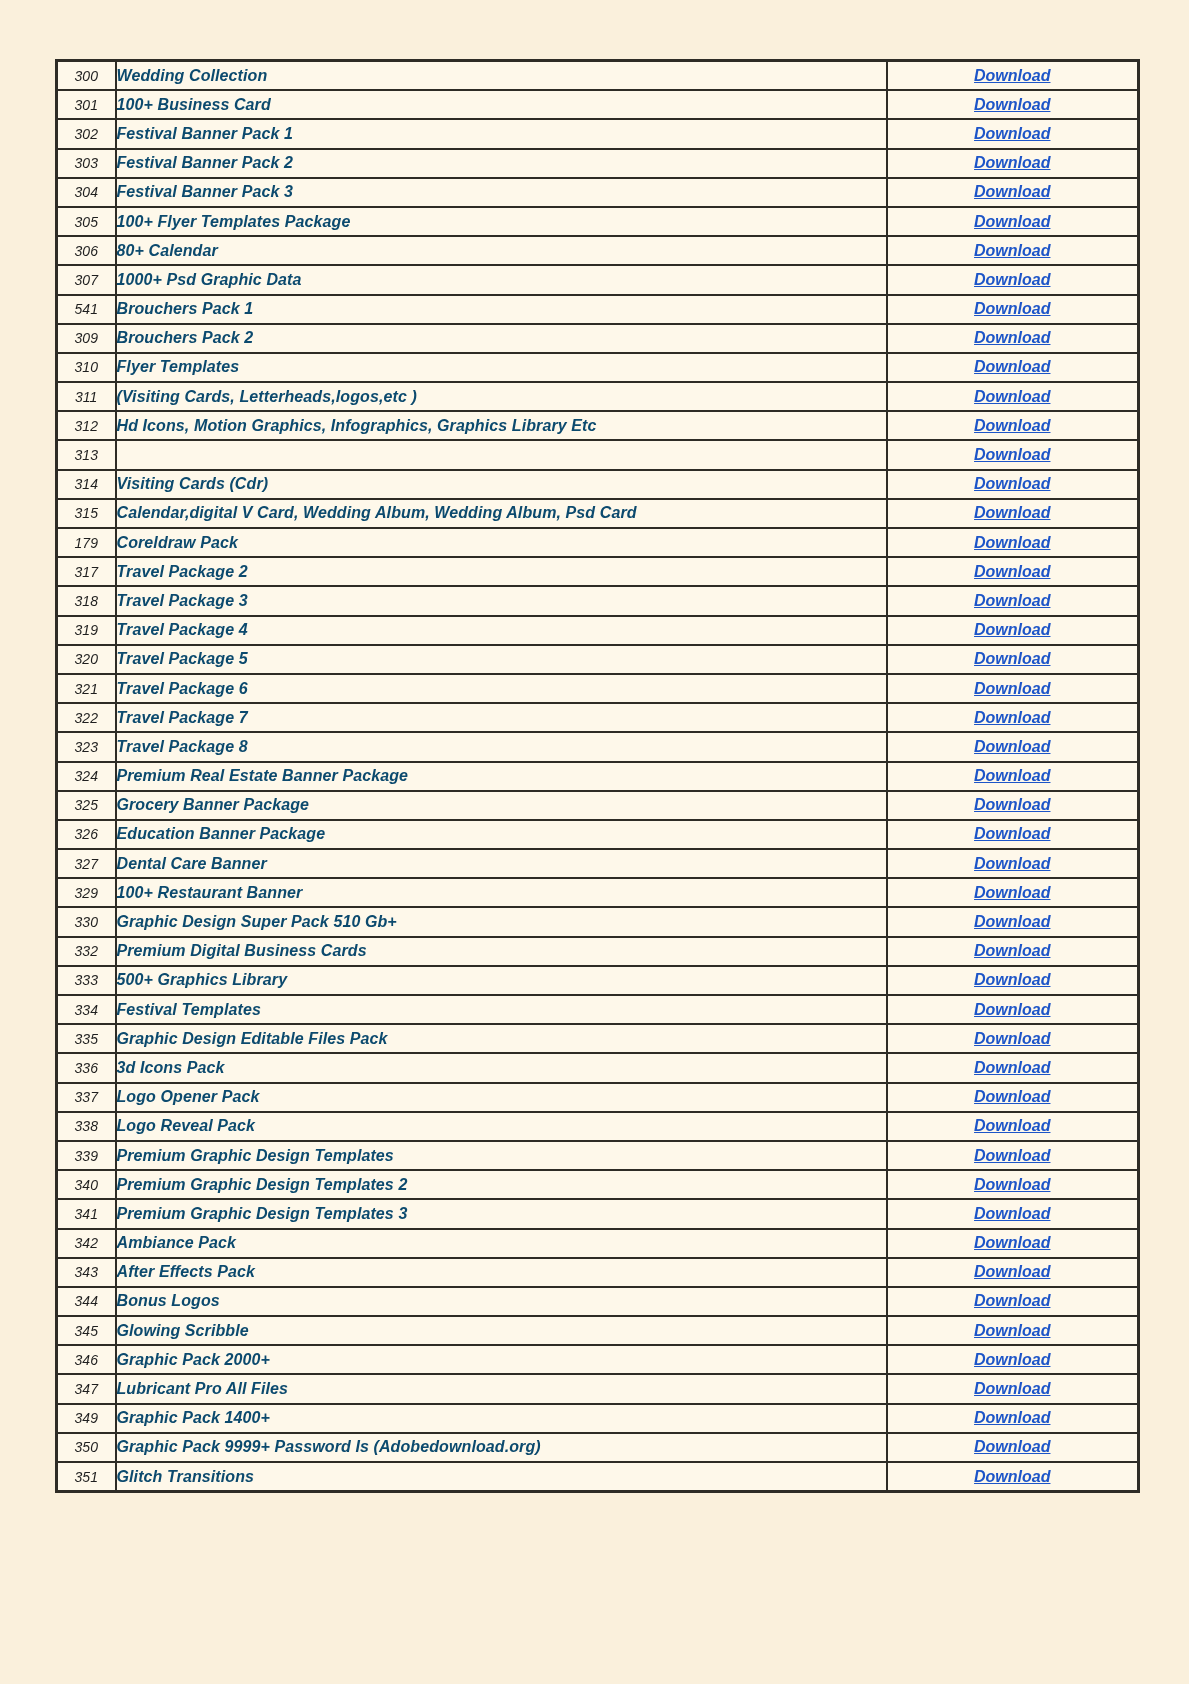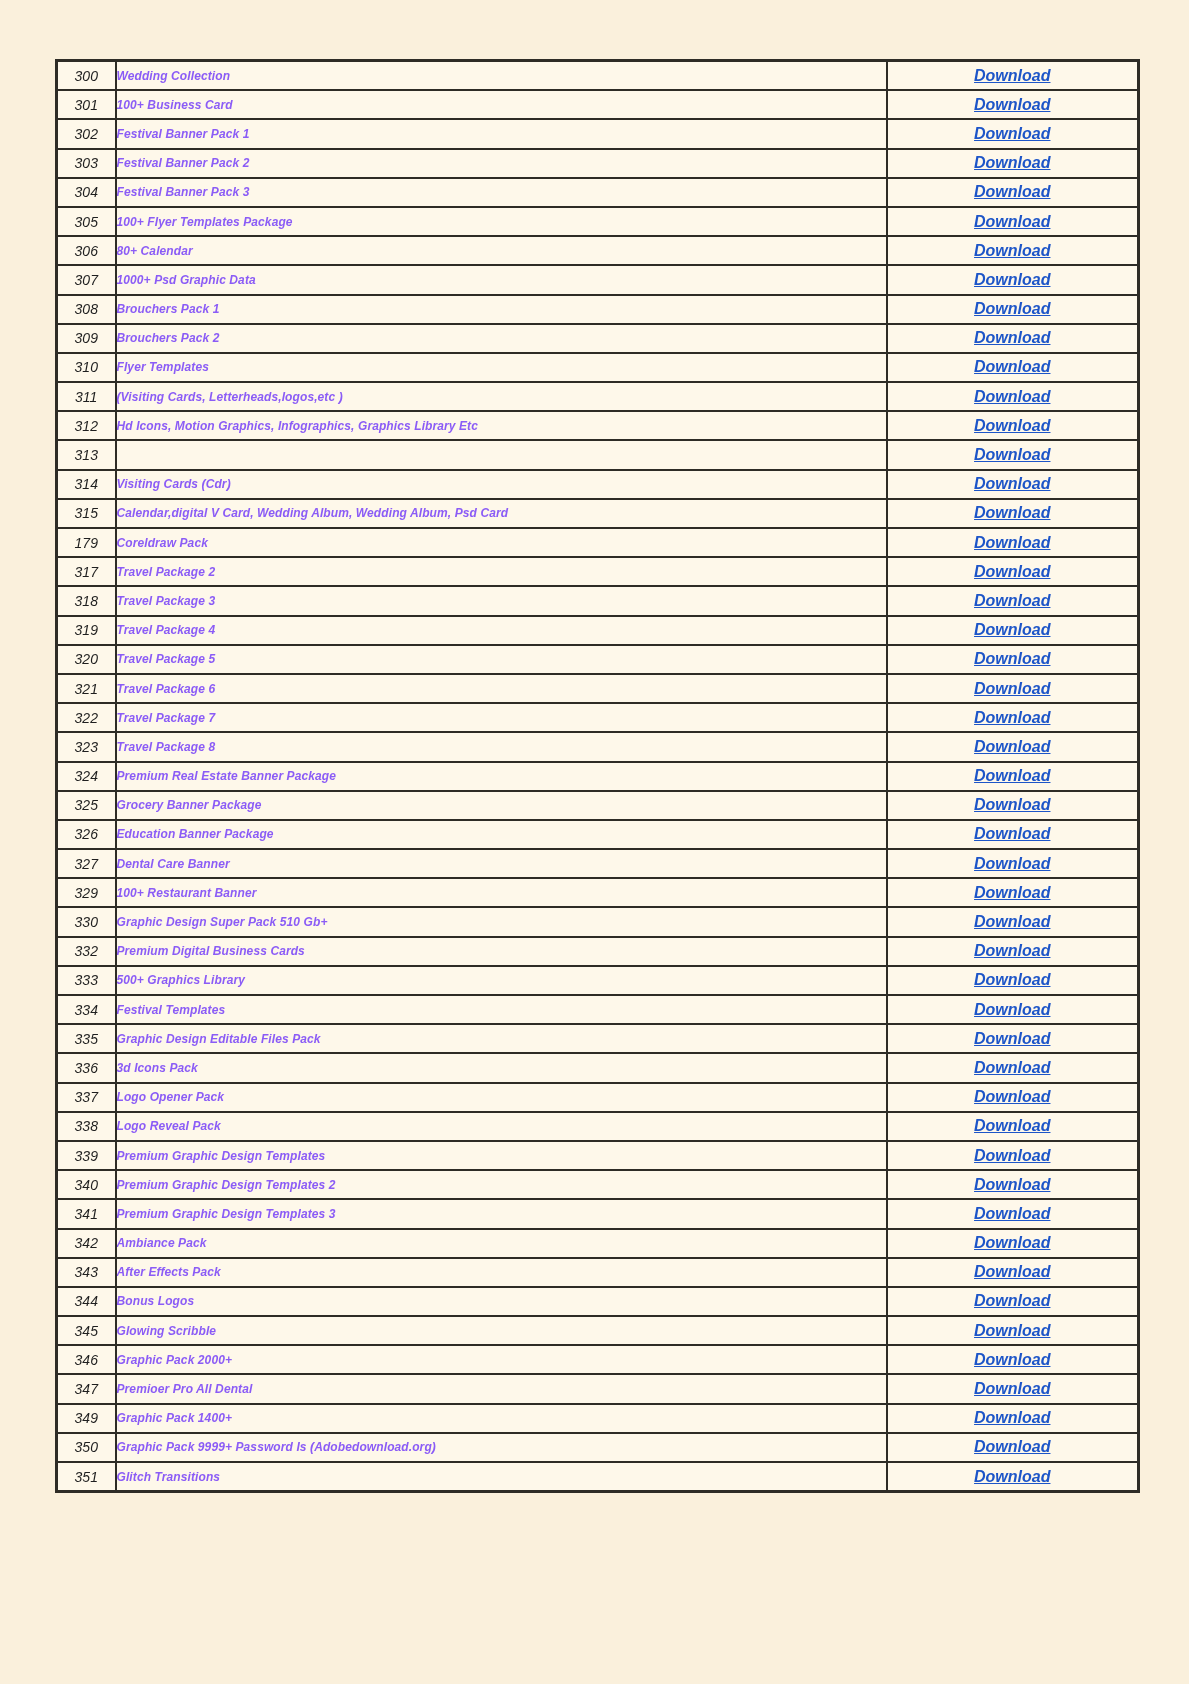--- a/index.html
+++ b/index.html
@@ -35,22 +35,22 @@
     white-space: nowrap;
   }
   td.col-num {
     text-align: center;
     font-size: 14px;
     color: #1f1f1f;
     font-weight: 400;
   }
   td.col-title {
     font-weight: bold;
-    font-size: 12px;
-    color: #8b5cf6;
+    font-size: 16px;
+    color: #0c4a6e;
     padding-left: 4px;
     letter-spacing: 0.1px;
   }
   td.col-dl {
     text-align: center;
   }
   td.col-dl a {
     font-weight: bold;
     font-size: 16px;
     text-decoration: underline;
@@ -110,21 +110,21 @@
     <td class="col-dl"><a href="#" style="color: rgb(29, 85, 200);">Download</a></td>
   </tr>
 
   <tr>
     <td class="col-num">307</td>
     <td class="col-title">1000+ Psd Graphic Data</td>
     <td class="col-dl"><a href="#" style="color: rgb(29, 85, 200);">Download</a></td>
   </tr>
 
   <tr>
-    <td class="col-num">308</td>
+    <td class="col-num">541</td>
     <td class="col-title">Brouchers Pack 1</td>
     <td class="col-dl"><a href="#" style="color: rgb(29, 85, 200);">Download</a></td>
   </tr>
 
   <tr>
     <td class="col-num">309</td>
     <td class="col-title">Brouchers Pack 2</td>
     <td class="col-dl"><a href="#" style="color: rgb(29, 85, 200);">Download</a></td>
   </tr>
 
@@ -335,21 +335,21 @@
   </tr>
 
   <tr>
     <td class="col-num">346</td>
     <td class="col-title">Graphic Pack 2000+</td>
     <td class="col-dl"><a href="#" style="color: rgb(29, 85, 200);">Download</a></td>
   </tr>
 
   <tr>
     <td class="col-num">347</td>
-    <td class="col-title">Premioer Pro All Dental</td>
+    <td class="col-title">Lubricant Pro All Files</td>
     <td class="col-dl"><a href="#" style="color: rgb(29, 85, 200);">Download</a></td>
   </tr>
 
 
   <tr>
     <td class="col-num">349</td>
     <td class="col-title">Graphic Pack 1400+</td>
     <td class="col-dl"><a href="#" style="color: rgb(29, 85, 200);">Download</a></td>
   </tr>
 

